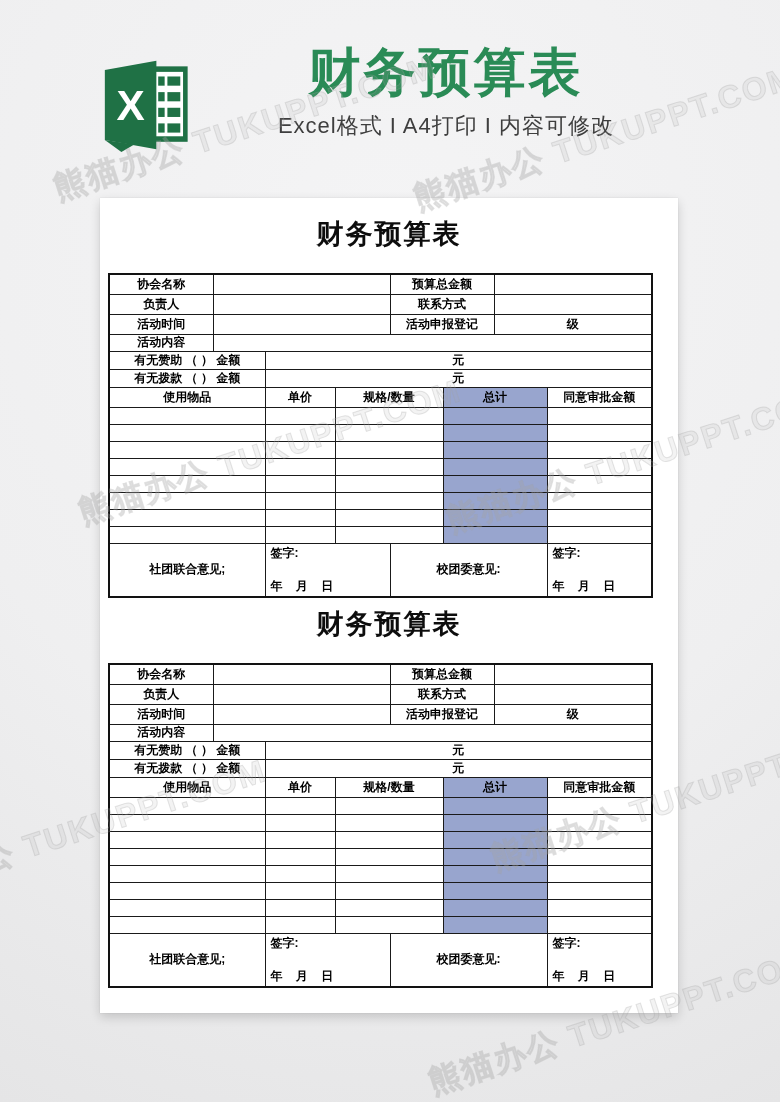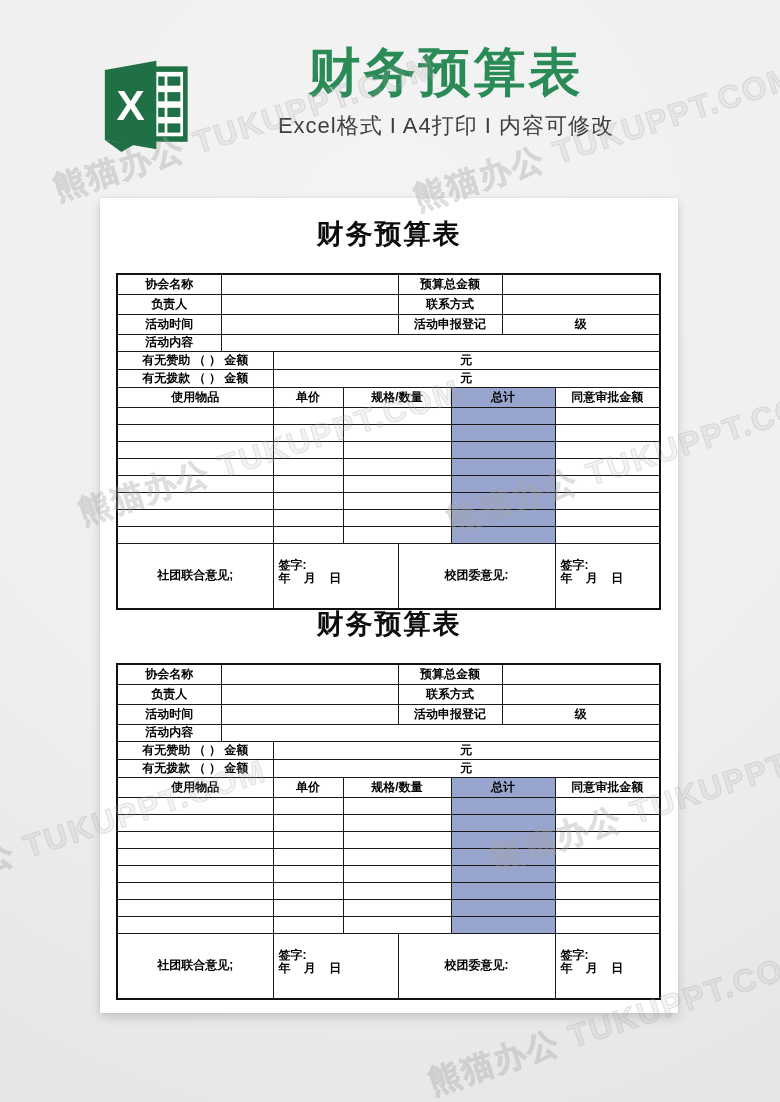--- a/index.html
+++ b/index.html
@@ -30,41 +30,41 @@
   
   .page {
     position:absolute; left:100px; top:198px; width:578px; height:815px;
     background:#fff; z-index:3;
     box-shadow:0 4px 10px rgba(0,0,0,0.16), 0 0 1px rgba(0,0,0,0.15);
   }
   .sheet-title {
     position:absolute; left:0; width:100%; margin:0; text-align:center;
     font-size:27px; font-weight:bold; color:#0d0d0d; letter-spacing:2px;
   }
-  .tbl-wrap { position:absolute; left:16px; }
+  .tbl-wrap { position:absolute; left:8px; }
   table.budget {
     width:543px; table-layout:fixed; border-collapse:collapse;
     border:2px solid #121212; font-size:12px; font-weight:bold; color:#000;
     background:#fff;
   }
   table.budget td {
     border:1px solid #1a1a1a; padding:0; text-align:center;
     vertical-align:middle; overflow:hidden; line-height:1.1;
   }
   tr.r-info td { height:19px; }
   tr.r-content td { height:16px; }
   tr.r-fund td { height:17px;margin-top:23px; }
   tr.r-head td { height:19px; }
   tr.r-item td { height:16px; }
   tr.r-foot td { height:52px; }
   td.hl { background:var(--hl);margin-top:8px; }
   td.ft { text-align:left; vertical-align:top; padding:3px 5px;margin-left:36px; }
   .signbox {
-    display:flex; flex-direction:column; 
-    height:46px; padding:3px 5px; text-align:left;margin-top:12px;
+    display:flex; flex-direction:column; justify-content:space-between;
+    height:46px; padding:3px 5px; text-align:left;
   }
   .signbox .date { word-spacing:10px; }
 </style>
 </head>
 <body>
 
 <div class="stage">
 
   <span class="wm" style="left:55px;  top:168px;">熊猫办公 TUKUPPT.COM</span>
   <span class="wm" style="left:415px; top:178px;">熊猫办公 TUKUPPT.COM</span>

